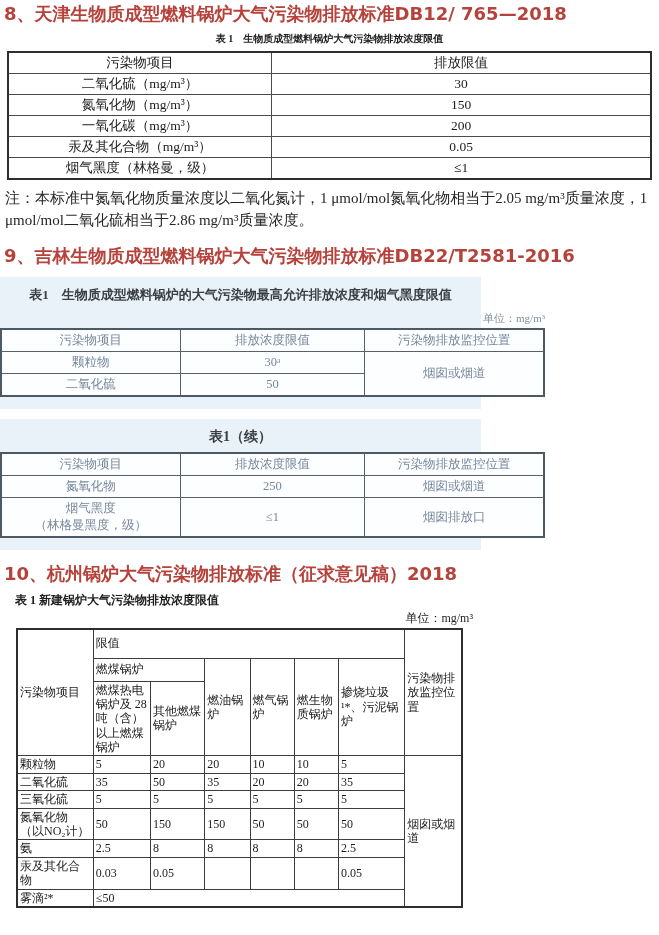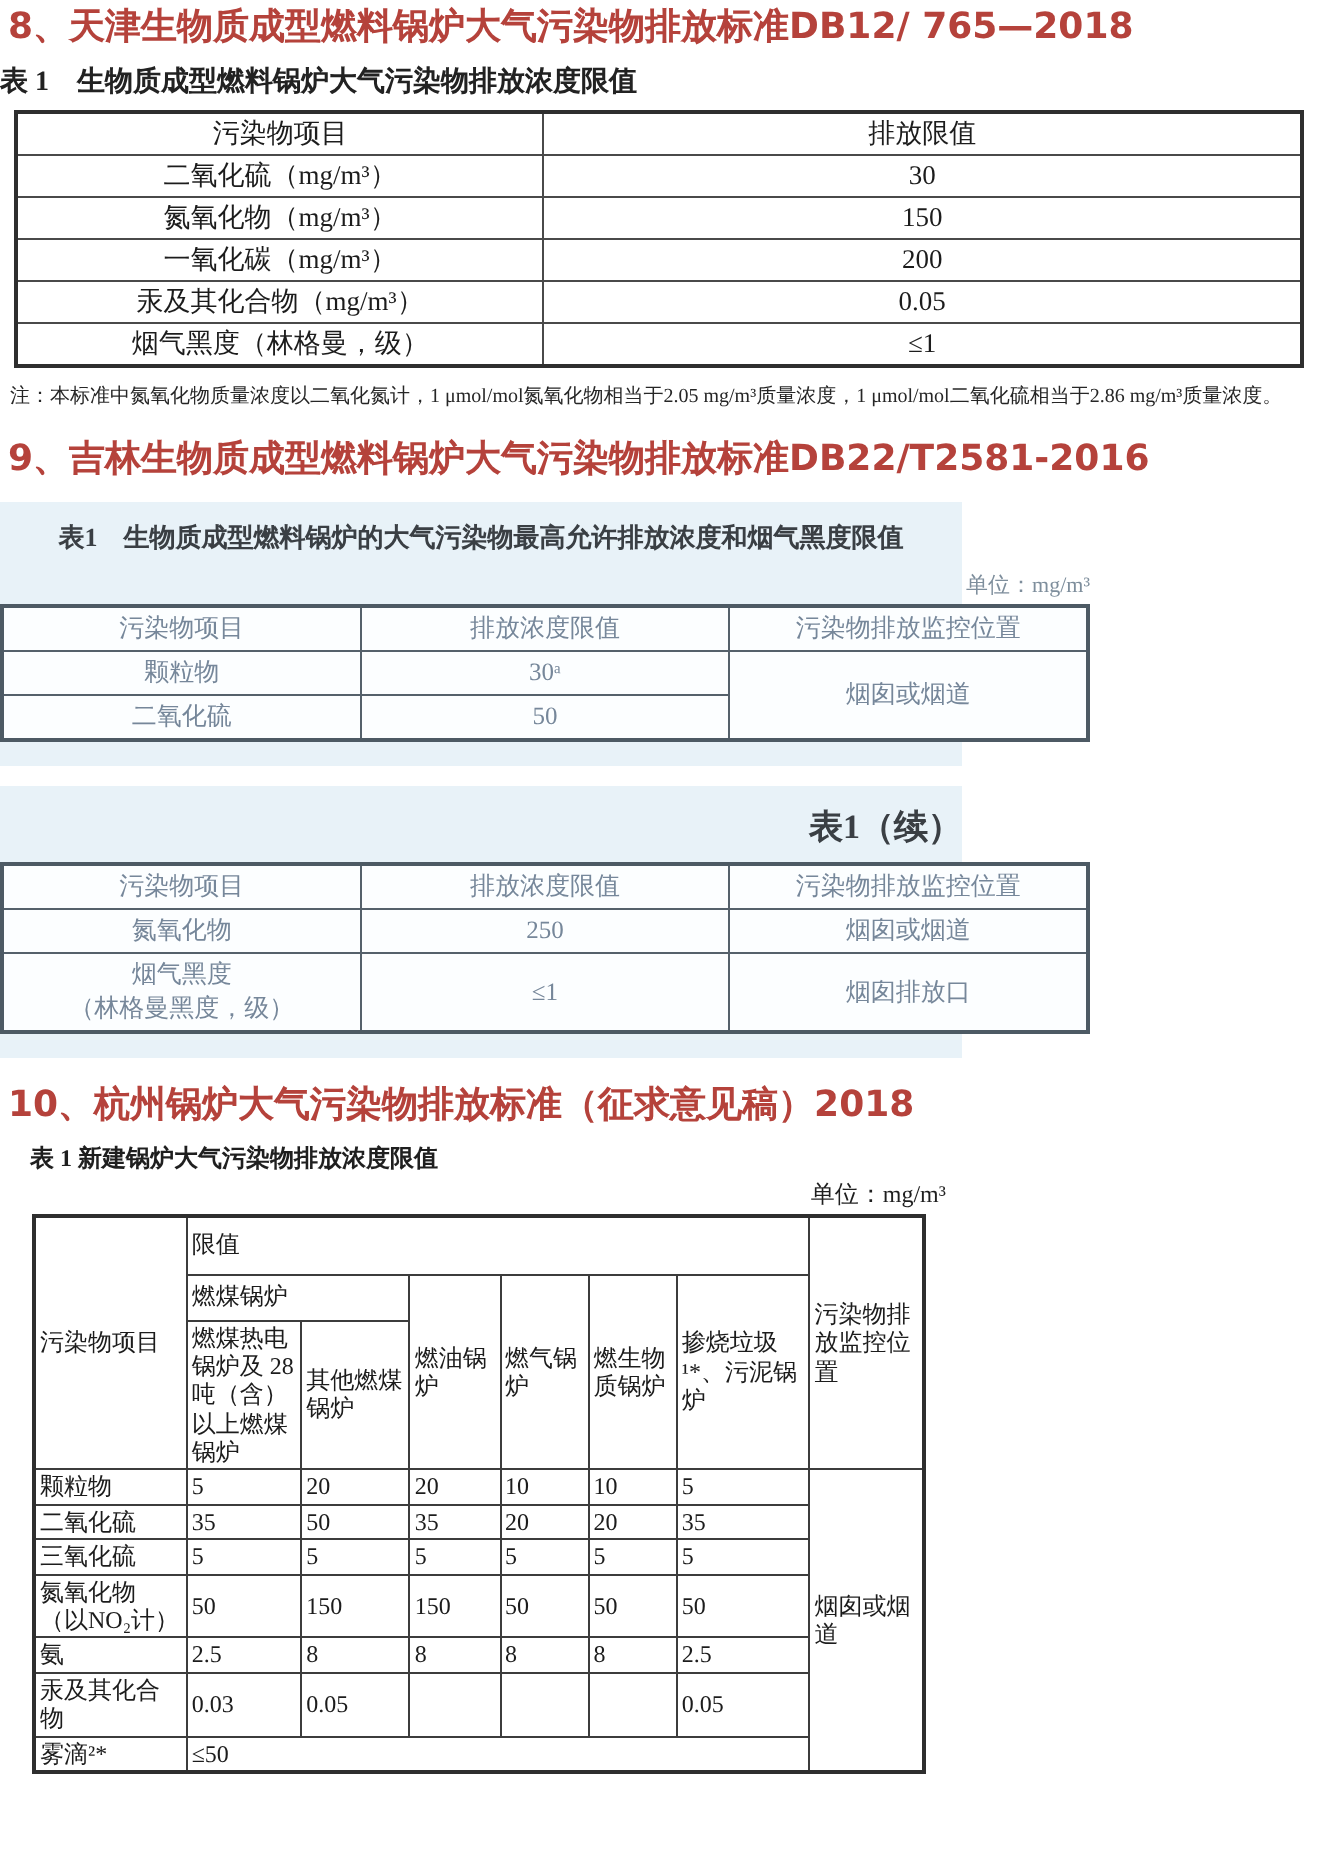--- a/index.html
+++ b/index.html
@@ -6,34 +6,34 @@
   body{
     width:659px;height:935px;overflow:hidden;background:#ffffff;
     font-family:"Liberation Serif","DejaVu Serif",serif;color:#1c1c1c;
   }
   .sec-heading{
     font-family:"DejaVu Sans","Liberation Sans",sans-serif;
     font-weight:bold;font-size:18px;color:#b5423b;
     margin:3px 0 0 4px;line-height:1.25;white-space:nowrap;
   }
   
-  .tj-caption{text-align:left;font-weight:bold;font-size:14px;margin:6px 0 5px;color:#222;}
+  .tj-caption{text-align:center;font-weight:bold;font-size:10px;margin:6px 0 5px;color:#222;}
   table.tj{border-collapse:collapse;width:645px;margin:0 0 0 7px;border:2px solid #2e2e2e;}
   table.tj td{border:1px solid #4a4a4a;height:20px;text-align:center;font-size:13.5px;padding:0 4px;}
-  .tj-note{font-size:10px;line-height:1.5;margin:7px 8px 0 5px;color:#262626;}
+  .tj-note{font-size:15px;line-height:1.5;margin:7px 8px 0 5px;color:#262626;}
   
   .jl-block{background:#e8f2f8;width:481px;margin:10px 0 0 0;padding:9px 0 12px;}
   .jl-block2{margin-top:10px;}
   .jl-caption{text-align:center;font-weight:bold;font-size:13px;color:#3a3f44;}
   .jl-unit{width:545px;margin:7px auto 2px;text-align:right;font-size:11px;color:#7e8e9c;}
   table.jl{width:545px;margin:0 auto;border-collapse:collapse;background:#fcfeff;
     color:#76879a;font-size:12.5px;border:2px solid #4d5a64;}
   table.jl td{border:1px solid #55616b;text-align:center;padding:2px 4px;height:17px;}
   table.jl td.foot{font-size:11px;text-align:left;padding:2px 10px;height:14px;}
-  .jl-caption2{text-align:right;font-weight:bold;font-size:17px;color:#3a3f44;margin:0 0 6px;}
+  .jl-caption2{text-align:center;font-weight:bold;font-size:14px;color:#3a3f44;margin:0 0 6px;}
   .pre{white-space:pre-line;}
   
   .hz-wrap{width:462px;margin-left:15px;}
   .hz-caption{font-weight:bold;font-size:12px;margin:6px 0 0;color:#1f1f1f;}
   .hz-unit{text-align:right;font-size:12px;margin:1px 4px 1px 0;color:#1f1f1f;}
   table.hz{border-collapse:collapse;table-layout:fixed;width:447px;margin-left:1px;
     font-size:12px;border:2px solid #2e2e2e;line-height:1.2;}
   table.hz td{border:1px solid #3c3c3c;text-align:left;padding:1px 2px;height:14px;
     overflow:hidden;}
   table.hz td.h{height:auto;}

